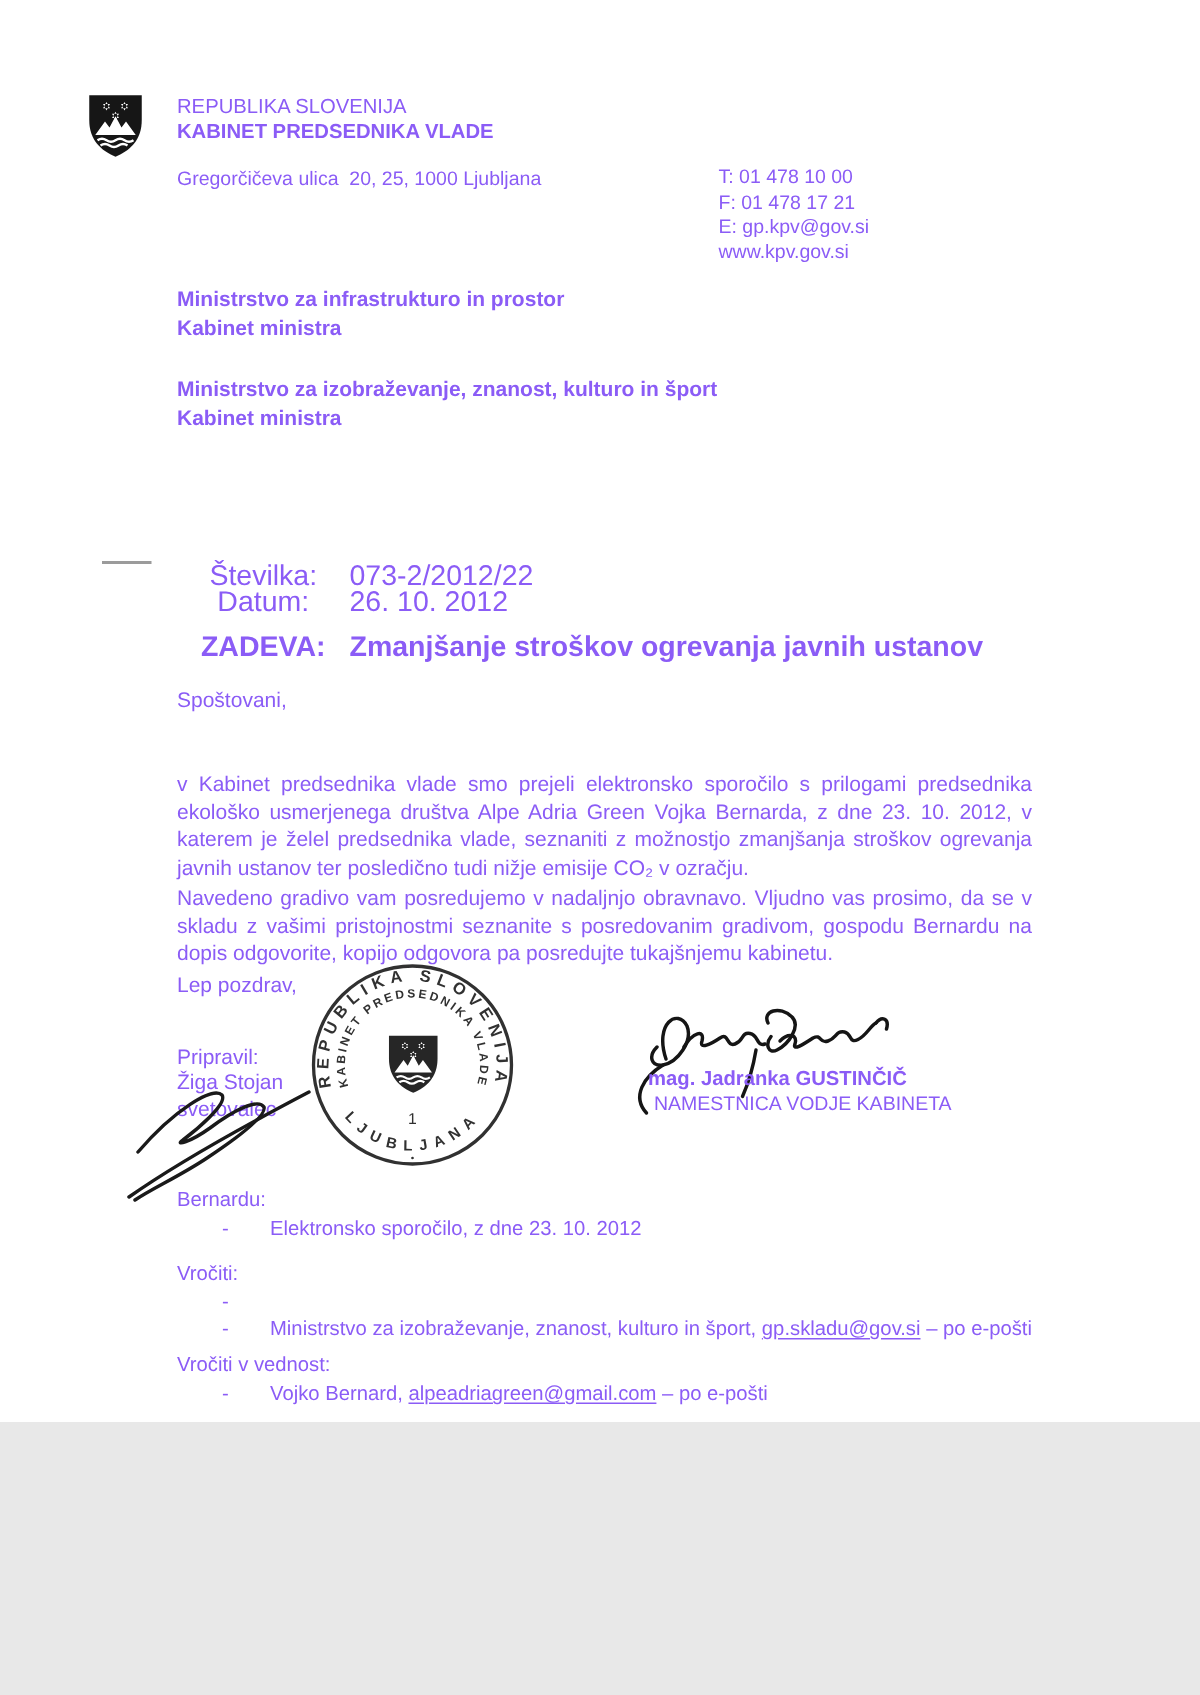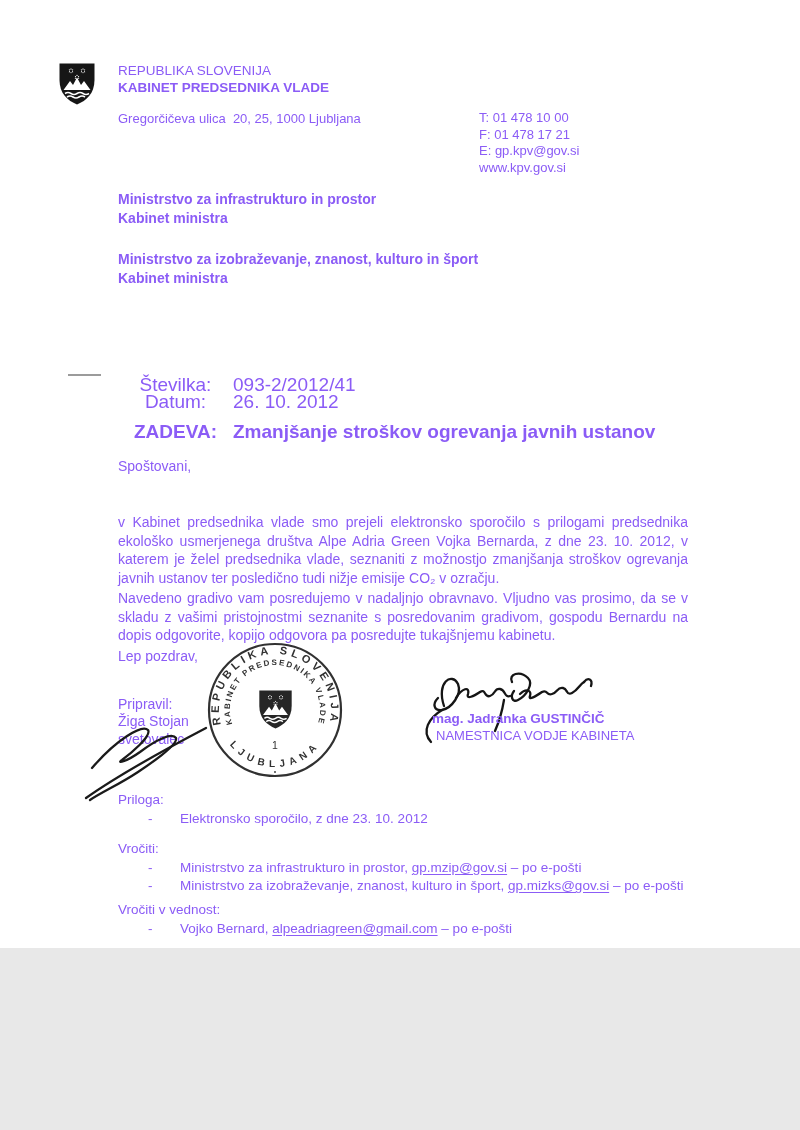--- a/index.html
+++ b/index.html
@@ -67,21 +67,21 @@
   <div class="abs fs-body b" style="left:118px;top:250px;line-height:18.5px;">
     <div>Ministrstvo za izobraževanje, znanost, kulturo in šport</div>
     <div>Kabinet ministra</div>
   </div>
 
   <div class="abs foldmark" style="left:68px;top:374px;"></div>
 
   <div class="abs" style="left:118px;top:376px;width:500px;">
     <div class="metarow">
       <span class="lbl">Številka:</span>
-      <span>093-2/2012/41</span>
+      <span>073-2/2012/22</span>
     </div>
     <div class="metarow">
       <span class="lbl">Datum:</span>
       <span>26. 10. 2012</span>
     </div>
   </div>
 
   <div class="abs metarow b" style="left:118px;top:423px;width:560px;">
     <span class="lbl">ZADEVA:</span>
     <span>Zmanjšanje stroškov ogrevanja javnih ustanov</span>
@@ -140,36 +140,35 @@
       <path d="M34,50 C21,58 13,71 23,82"></path>
     </g>
   </svg>
 
   <div class="abs" style="left:432px;top:711px;">
     <div class="b" style="font-size:13.5px;line-height:16.5px;">mag. Jadranka GUSTINČIČ</div>
     <div style="font-size:13px;line-height:16px;padding-left:4px;">NAMESTNICA VODJE KABINETA</div>
   </div>
 
   <div class="abs list" style="left:118px;top:791px;width:580px;">
-    <div class="hdr">Priloga:</div>
+    <div class="hdr">Bernardu:</div>
     <div class="li">
       <span class="dash">-</span>
       <span>Elektronsko sporočilo, z dne 23. 10. 2012</span>
     </div>
   </div>
 
   <div class="abs list" style="left:118px;top:840px;width:620px;">
     <div class="hdr">Vročiti:</div>
     <div class="li">
       <span class="dash">-</span>
-      <span><span>Ministrstvo za infrastrukturo in prostor, </span><span class="ul">gp.mzip@gov.si</span><span> – po e-pošti</span></span>
     </div>
     <div class="li">
       <span class="dash">-</span>
-      <span><span>Ministrstvo za izobraževanje, znanost, kulturo in šport, </span><span class="ul">gp.mizks@gov.si</span><span> – po e-pošti</span></span>
+      <span><span>Ministrstvo za izobraževanje, znanost, kulturo in šport, </span><span class="ul">gp.skladu@gov.si</span><span> – po e-pošti</span></span>
     </div>
   </div>
 
   <div class="abs list" style="left:118px;top:901px;width:620px;">
     <div class="hdr">Vročiti v vednost:</div>
     <div class="li">
       <span class="dash">-</span>
       <span><span>Vojko Bernard, </span><span class="ul">alpeadriagreen@gmail.com</span><span> – po e-pošti</span></span>
     </div>
   </div>

